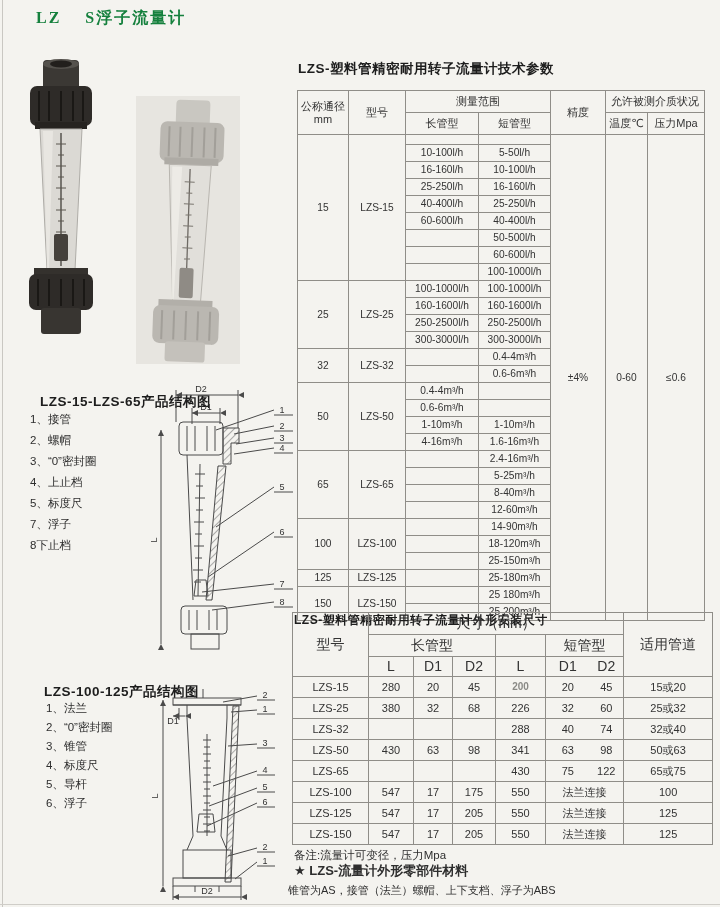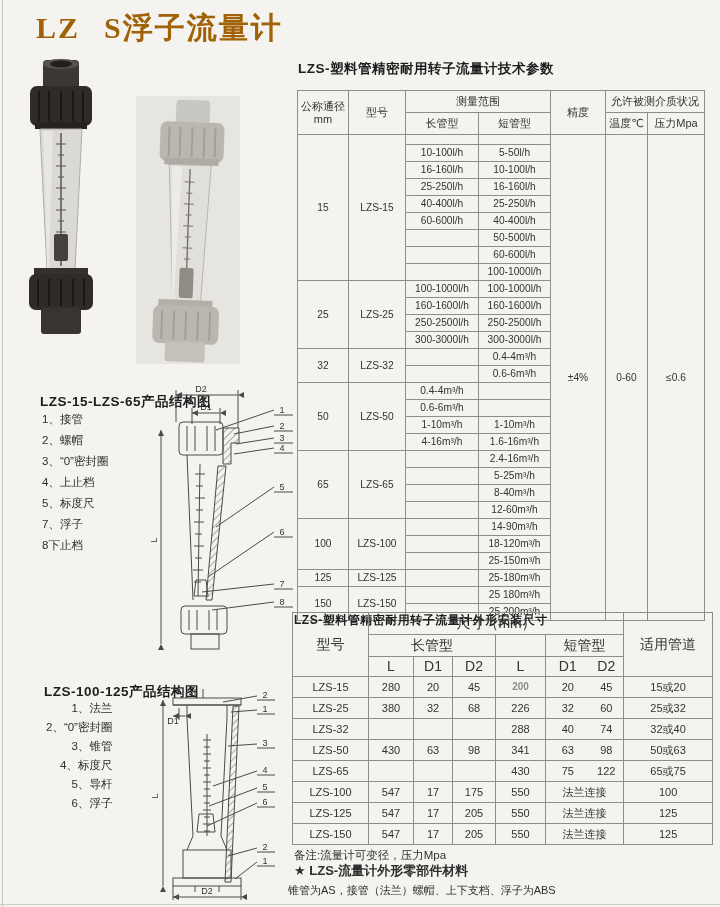--- a/index.html
+++ b/index.html
@@ -2,21 +2,21 @@
 <html><head>
 <meta charset="utf-8">
 <style>
   html,body{margin:0;padding:0;background:#888;}
   #page{position:relative;width:720px;height:907px;background:#f4f3ef;
         font-family:"Liberation Sans","DejaVu Sans",sans-serif;color:#2b2b2b;overflow:hidden;}
   .edge-left{position:absolute;left:2px;top:0;bottom:0;width:1px;background:#c9c7c2;}
   .edge-bottom{position:absolute;left:0;right:0;bottom:2px;height:1px;background:#cfcdc8;}
 
   .page-title{position:absolute;left:36px;top:8px;font-family:"Liberation Serif","DejaVu Serif",serif;
-              font-weight:bold;font-size:30px;letter-spacing:2px;color:#a16207;}
+              font-weight:bold;font-size:16px;letter-spacing:2px;color:#15803d;}
   .page-title .gap{display:inline-block;width:24px;}
 
   .sec-title{position:absolute;font-size:13.5px;font-weight:bold;color:#1d1d1d;letter-spacing:0.5px;}
 
   table{border-collapse:collapse;table-layout:fixed;background:transparent;}
   th,td{border:1px solid #8f8d88;text-align:center;vertical-align:middle;
         font-weight:normal;padding:0;line-height:1.15;overflow:hidden;}
 
   
   .spec{position:absolute;left:297px;top:90px;width:407px;font-size:10.5px;}
@@ -27,21 +27,21 @@
   
   .dims{position:absolute;left:292px;top:612px;width:420px;font-size:11px;}
   .dims th{font-size:14px;color:#333;}
   .dims td{height:20px;color:#333;}
   .dims .hr1{height:22px;} .dims .hr2{height:22px;} .dims .hr3{height:20px;}
   td.nr,th.nr{border-right:none;} td.nl,th.nl{border-left:none;}
   td.muted{color:#8a8a86;font-size:10px;font-weight:bold;}
 
   .parts{position:absolute;font-size:11.5px;color:#2e2e2e;}
   .parts div{height:21px;}
-  .parts.p2 div{height:19px;text-align:right;}
+  .parts.p2 div{height:19px;}
 
   .note{position:absolute;color:#2e2e2e;}
 
   svg text{font-family:"Liberation Sans","DejaVu Sans",sans-serif;}
 </style>
 </head>
 <body>
 
 <div id="page">
   <div class="edge-left"></div>
@@ -296,21 +296,21 @@
           <td>25 180m³/h</td>
         </tr>
         <tr>
           <td></td>
           <td>25 200m³/h</td>
         </tr>
       </tbody>
   </table>
 
   <div class="sec-title" style="left:40px;top:393px">LZS-15-LZS-65产品结构图</div>
-  <div class="parts" style="left:42px;top:412px">
+  <div class="parts" style="left:30px;top:412px">
     <div>1、接管</div>
     <div>2、螺帽</div>
     <div>3、“0”密封圈</div>
     <div>4、上止档</div>
     <div>5、标度尺</div>
     <div>7、浮子</div>
     <div>8下止档</div>
   </div>
 
   <svg style="position:absolute;left:146px;top:382px" width="152" height="282" viewBox="0 0 152 282">

